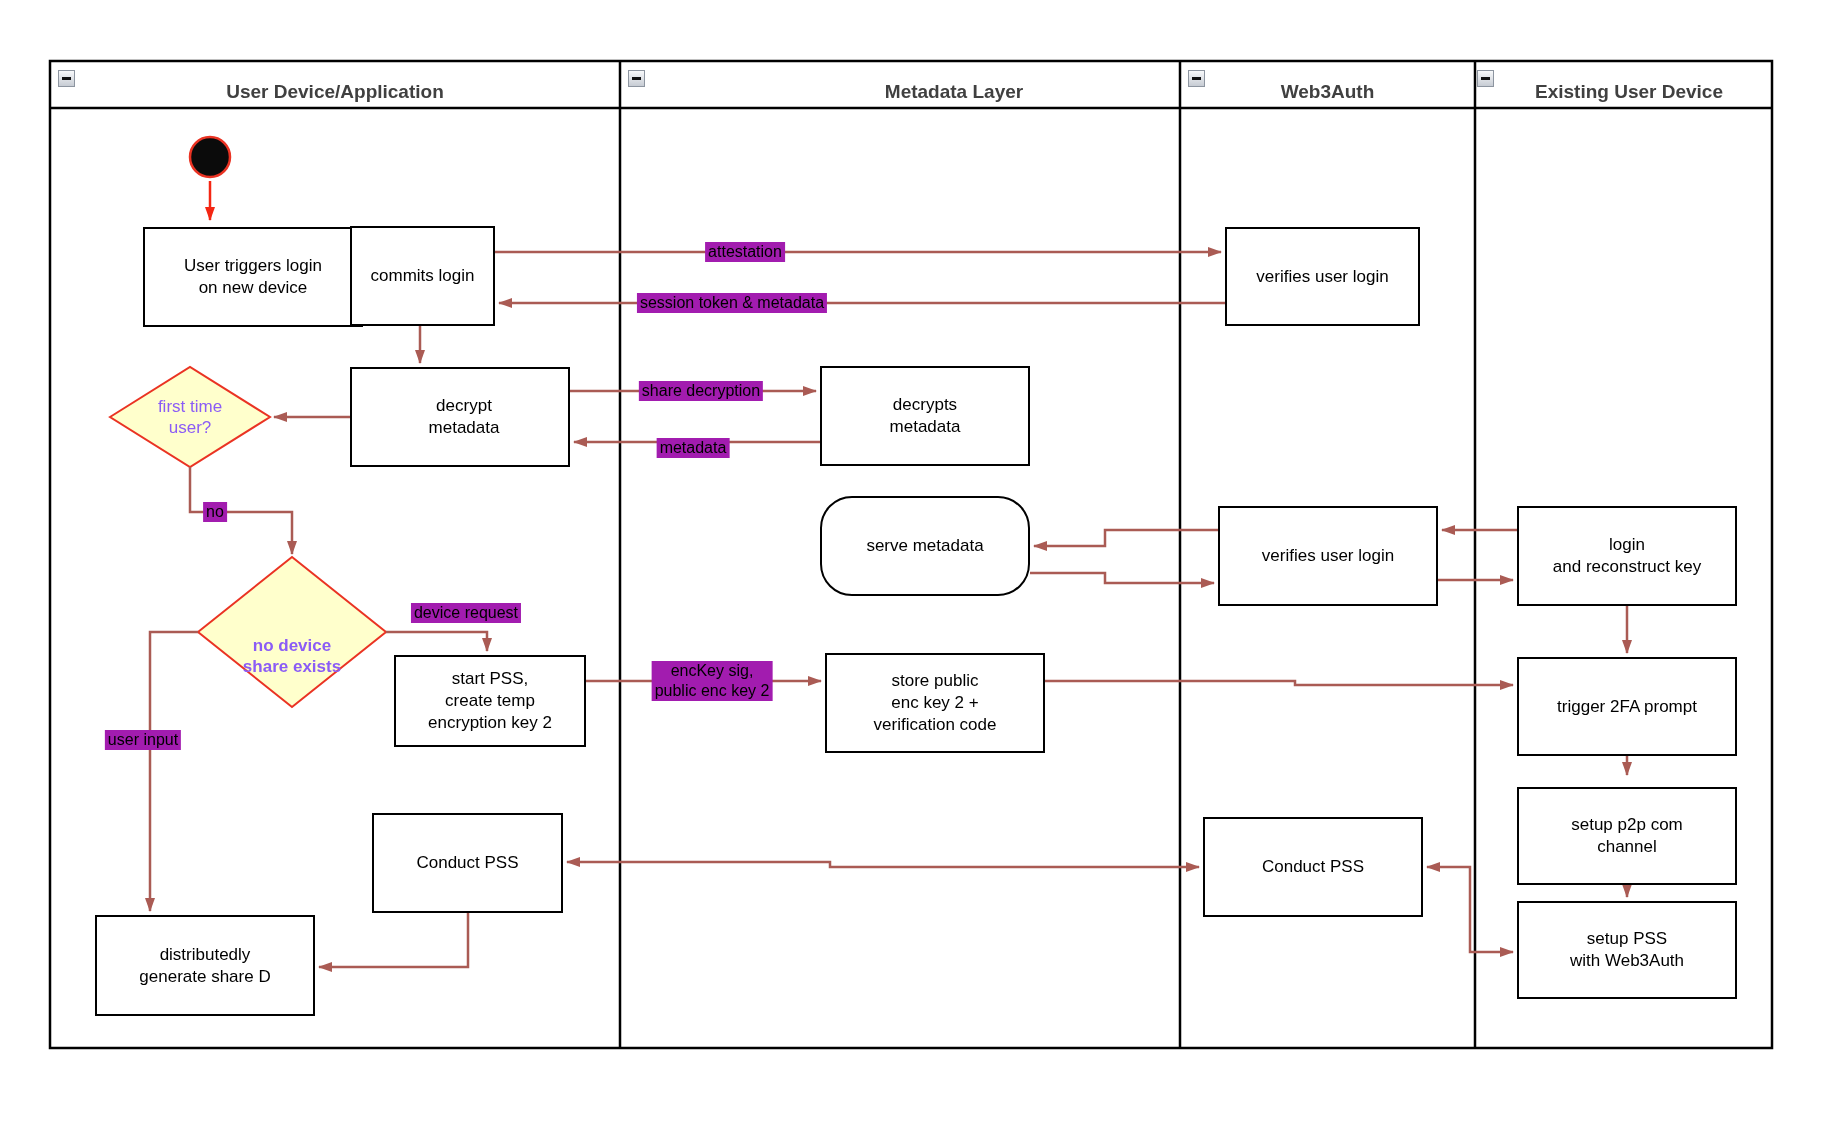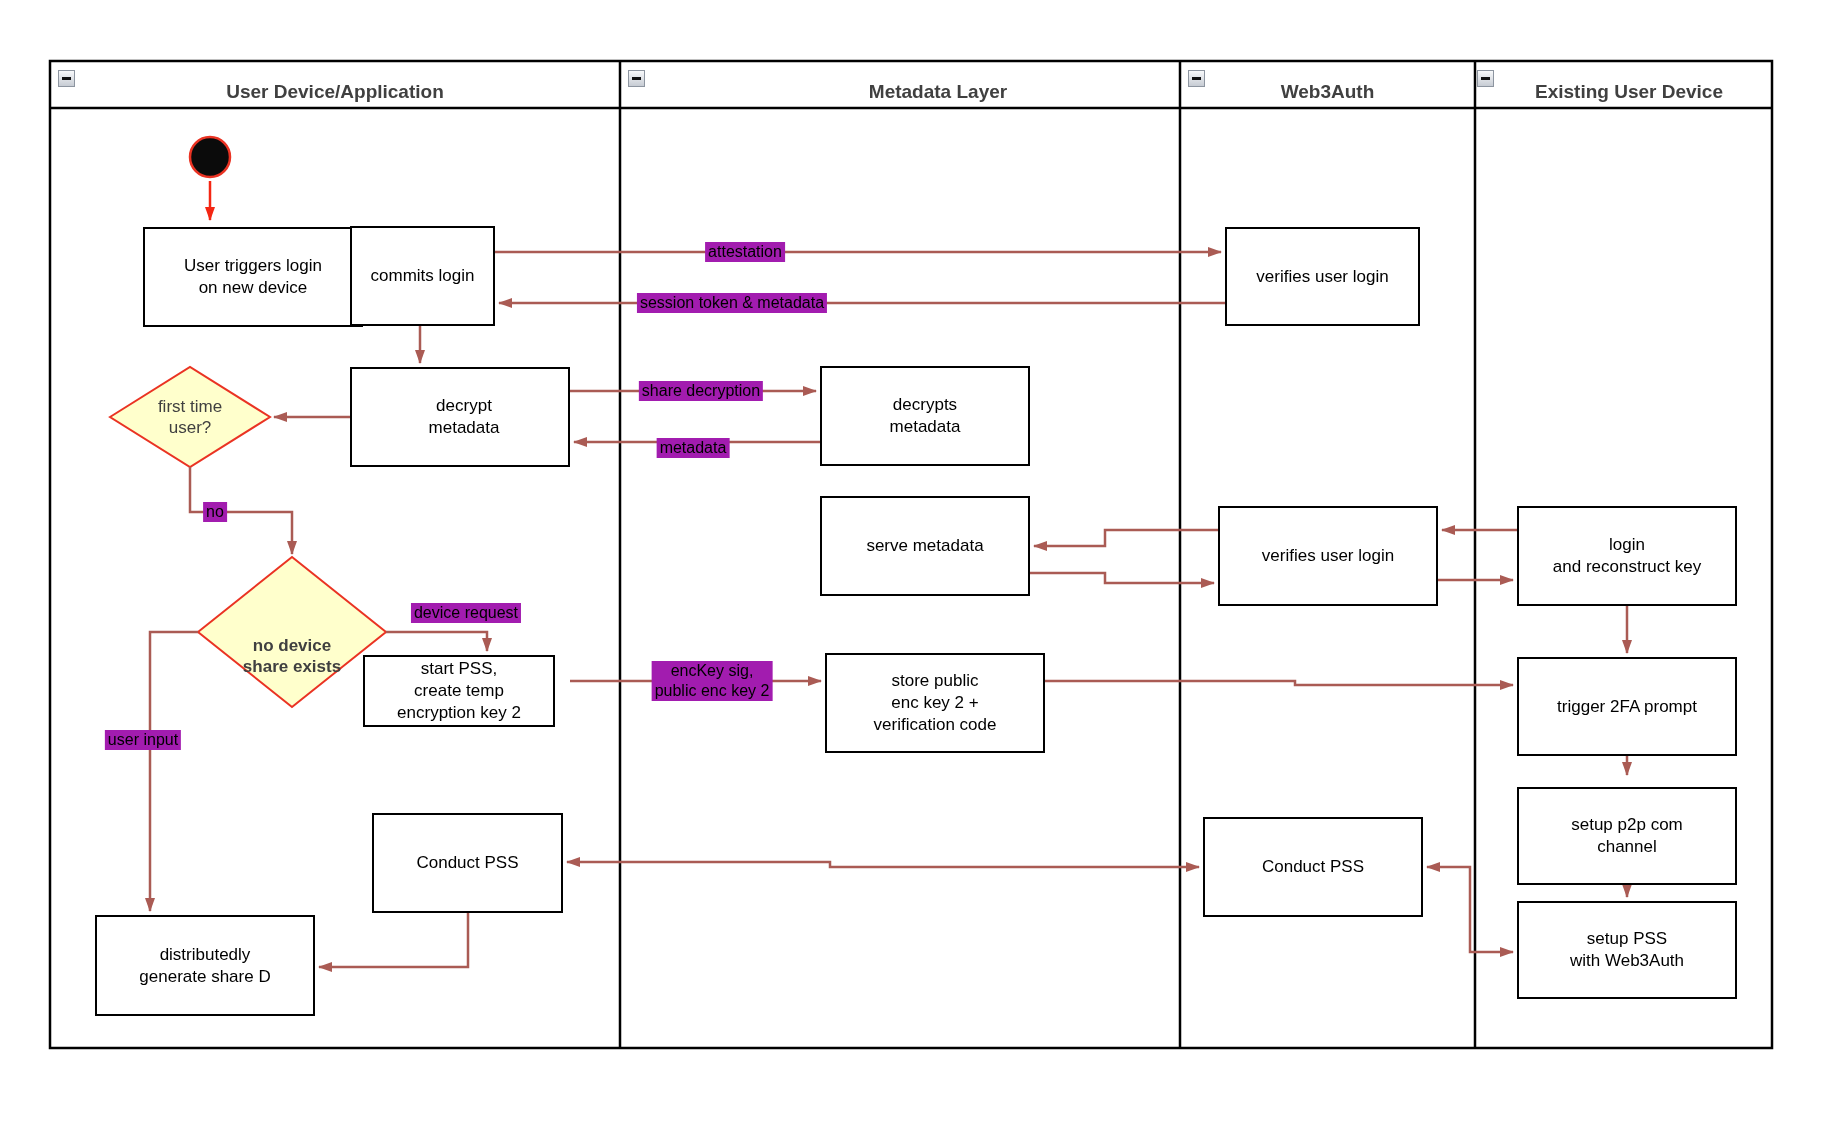--- a/index.html
+++ b/index.html
@@ -28,21 +28,21 @@
         font-size:17px;line-height:1.28;color:#000;white-space:pre-line;box-sizing:border-box;}
   .lane-title{position:absolute;z-index:2;top:61px;height:47px;display:flex;align-items:center;
         justify-content:center;font-weight:bold;font-size:19px;color:#404040;margin-top:7px;}
   .collapse{position:absolute;z-index:3;width:17px;height:17px;box-sizing:border-box;
         border:1px solid #8d95a0;background:linear-gradient(#f8f9fa,#c7ccd4);
         display:flex;align-items:center;justify-content:center;}
   .collapse .bar{width:9px;height:3px;background:#111;}
   .elabel{position:absolute;z-index:3;transform:translate(-50%,-50%);background:#a21caf;
         padding:0 3px;font-size:16px;line-height:1.25;color:#000;text-align:center;white-space:pre-line;}
   .dlabel{position:absolute;z-index:3;transform:translate(-50%,-50%);font-size:17px;line-height:1.25;
-        color:#404040;text-align:center;white-space:pre-line;}
+        color:#8b5cf6;text-align:center;white-space:pre-line;}
 </style>
 </head>
 <body>
 
 <div id="canvas">
 
   <svg id="wires" width="1822" height="1132" viewBox="0 0 1822 1132">
     <defs>
       <marker id="arr" markerUnits="userSpaceOnUse" markerWidth="15" markerHeight="11" refX="13" refY="5" orient="auto-start-reverse">
         <path d="M0,0 L14,5 L0,10 Z" class="mk" fill="#aa5b54"></path>
@@ -82,21 +82,21 @@
     <path d="M1438 580 L1513 580" class="conn" marker-end="url(#arr)"></path>
     <path d="M1627 606 L1627 653" class="conn" marker-end="url(#arr)"></path>
     <path d="M1627 756 L1627 775" class="conn" marker-end="url(#arr)"></path>
     <path d="M1627 877 L1627 897" class="conn" marker-end="url(#arr)"></path>
     <path d="M567 862 L830 862 L830 867 L1199 867" class="conn" marker-start="url(#arr)" marker-end="url(#arr)"></path>
     <path d="M1427 867 L1470 867 L1470 952 L1513 952" class="conn" marker-start="url(#arr)" marker-end="url(#arr)"></path>
     <path d="M468 913 L468 967 L319 967" class="conn" marker-end="url(#arr)"></path>
   </svg>
 
   <div class="lane-title" style="left:50px;width:570px;">User Device/Application</div>
-  <div class="lane-title" style="left:620px;width:636px;">Metadata Layer</div>
+  <div class="lane-title" style="left:620px;width:636px;padding-left:16px;">Metadata Layer</div>
   <div class="lane-title" style="left:1180px;width:295px;">Web3Auth</div>
   <div class="lane-title" style="left:1486px;width:286px;">Existing User Device</div>
 
   <div class="collapse" style="left:58px;top:70px;">
       <div class="bar"></div>
     </div>
   <div class="collapse" style="left:628px;top:70px;">
       <div class="bar"></div>
     </div>
   <div class="collapse" style="left:1188px;top:70px;">
@@ -104,30 +104,30 @@
     </div>
   <div class="collapse" style="left:1477px;top:70px;">
       <div class="bar"></div>
     </div>
 
   <div class="node" style="left:100px;top:227px;width:220px;height:100px;margin-left:43px;">User triggers login
 on new device</div>
   <div class="node" style="left:350px;top:226px;width:145px;height:100px;">commits login</div>
   <div class="node" style="left:350px;top:367px;width:220px;height:100px;padding-left:8px;">decrypt
 metadata</div>
-  <div class="node" style="left:363px;top:655px;width:192px;height:72px;">start PSS,
+  <div class="node" style="left:394px;top:655px;width:192px;height:92px;">start PSS,
 create temp
 encryption key 2</div>
   <div class="node" style="left:372px;top:813px;width:191px;height:100px;">Conduct PSS</div>
   <div class="node" style="left:95px;top:915px;width:220px;height:101px;">distributedly
 generate share D</div>
 
   <div class="node" style="left:820px;top:366px;width:210px;height:100px;">decrypts
 metadata</div>
-  <div class="node" style="left:820px;top:496px;width:210px;height:100px;">serve metadata</div>
+  <div class="node" style="left:820px;top:496px;width:210px;height:100px;border-radius:32px;">serve metadata</div>
   <div class="node" style="left:825px;top:653px;width:220px;height:100px;">store public
 enc key 2 +
 verification code</div>
 
   <div class="node" style="left:1225px;top:227px;width:195px;height:99px;">verifies user login</div>
   <div class="node" style="left:1218px;top:506px;width:220px;height:100px;">verifies user login</div>
   <div class="node" style="left:1203px;top:817px;width:220px;height:100px;">Conduct PSS</div>
 
   <div class="node" style="left:1517px;top:506px;width:220px;height:100px;">login
 and reconstruct key</div>

